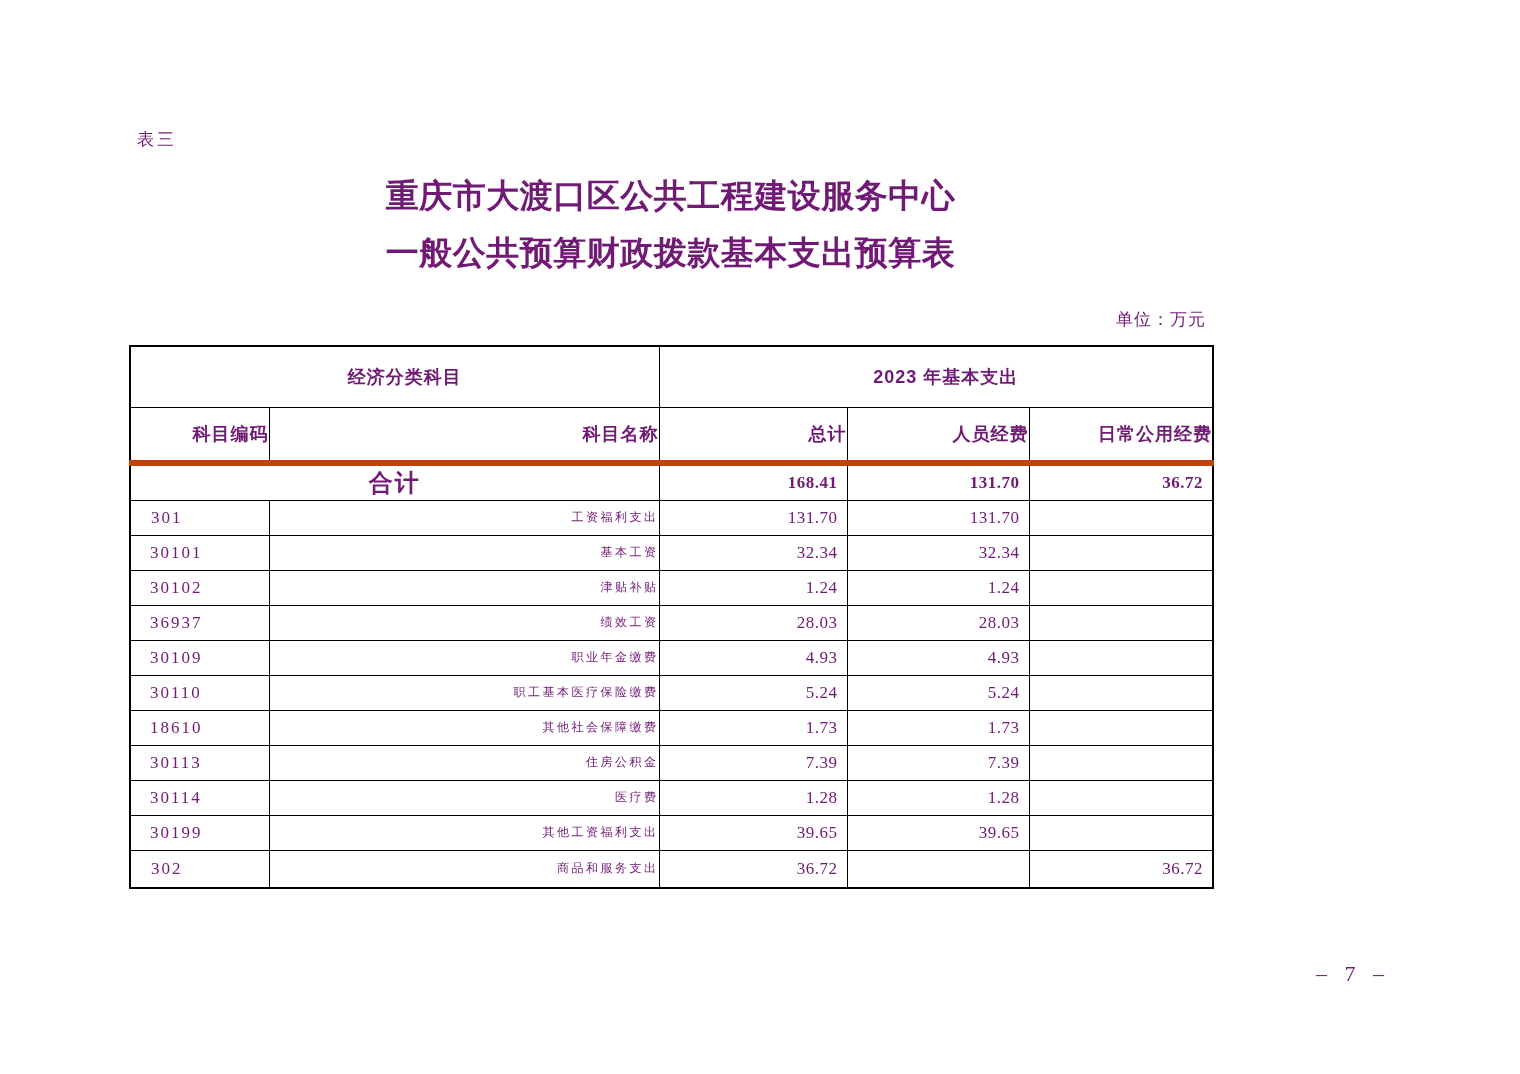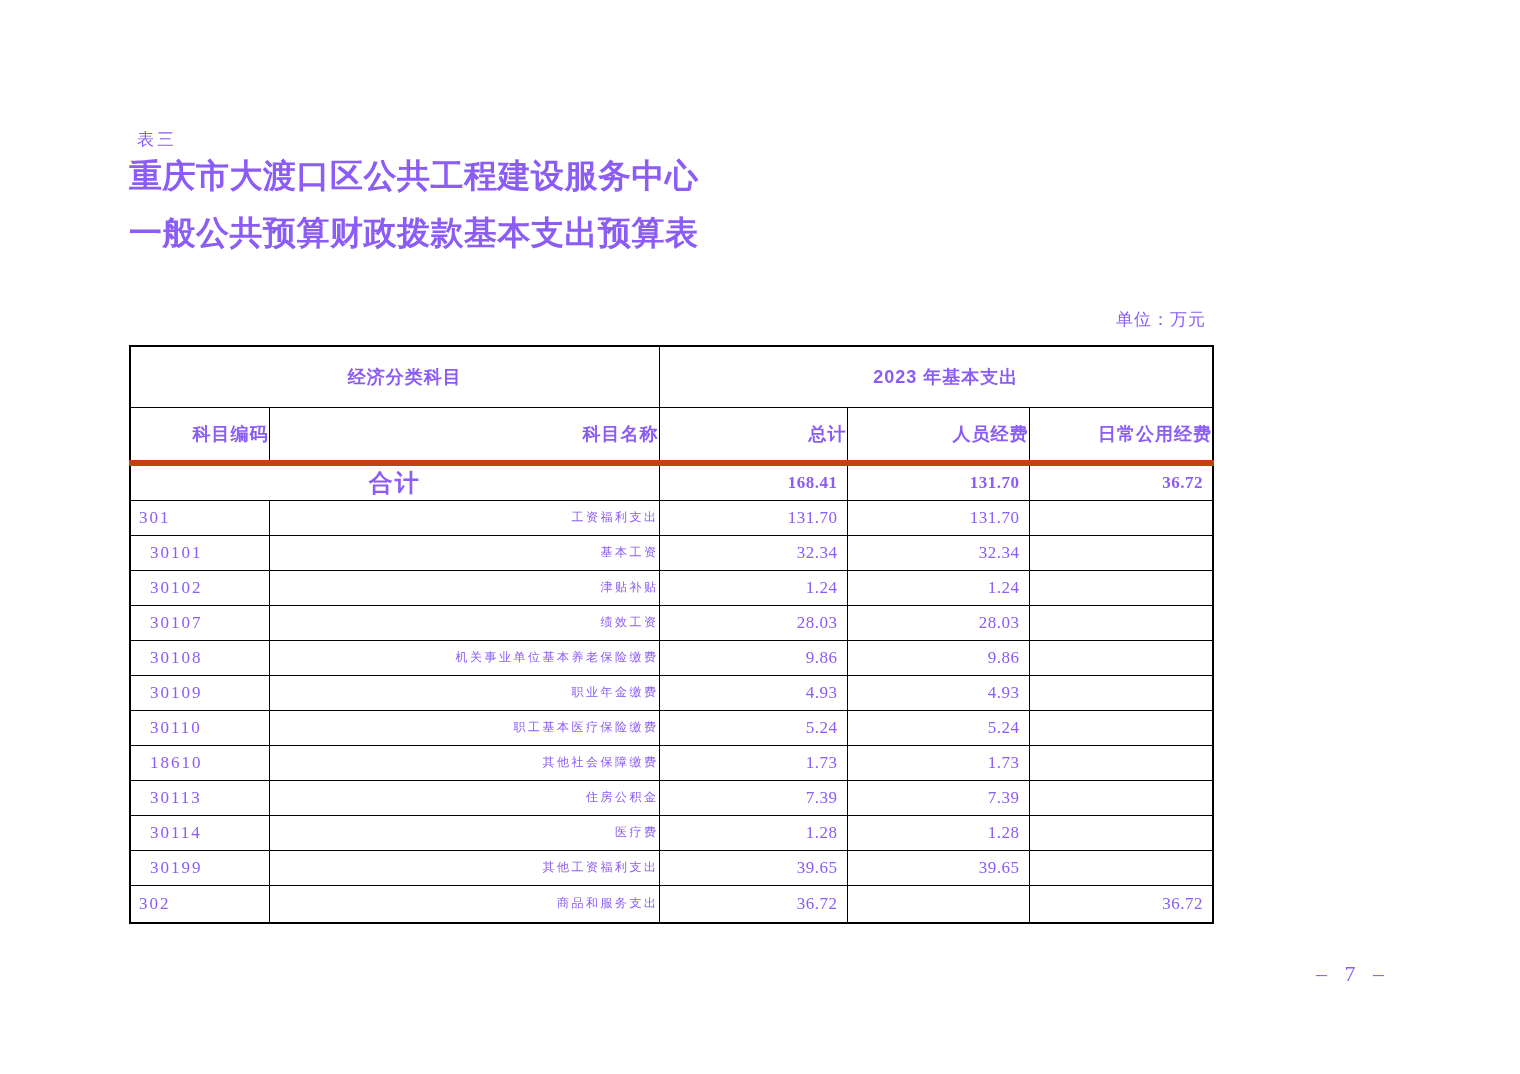--- a/index.html
+++ b/index.html
@@ -3,38 +3,39 @@
 <meta charset="utf-8">
 <style>
   * { box-sizing: border-box; }
   html, body { margin: 0; padding: 0; background: #fff; }
 
   .page {
     position: relative;
     width: 1520px;
     height: 1074px;
     background: #ffffff;
-    color: #8b5cf6;
+    color: #701a75;
     font-family: "Liberation Serif", "DejaVu Serif", serif;
     overflow: hidden;
   }
 
   .table-label {
     position: absolute;
     left: 137px;
     top: 128px;
     font-size: 17px;
     letter-spacing: 3px;
   }
 
   .title-block {
     position: absolute;
     left: 129px;
-    top: 148px;
+    top: 168px;
     width: 1083px;
+    text-align: center;
   }
   .title-line {
     font-weight: bold;
     font-size: 33px;
     line-height: 57px;
     letter-spacing: 0.5px;
     white-space: nowrap;
   }
 
   .unit-note {
@@ -90,21 +91,21 @@
     letter-spacing: 2px;
   }
   tr.total-row td.num { font-weight: bold; }
 
   tr.data-row td { height: 35px; }
   tr.data-row:last-child td { height: 38px; }
 
   td.code {
     font-size: 17px;
     letter-spacing: 2px;
-    padding-left: 8px;
+    padding-left: 20px;
     text-align: left;
   }
   tr.sub td.code { padding-left: 19px; }
 
   td.name {
     font-size: 12px;
     letter-spacing: 2.5px;
     padding-left: 11px;
     text-align: right;
   }
@@ -184,31 +185,24 @@
           <td class="num"></td>
         </tr>
         <tr class="data-row sub">
           <td class="code">30102</td>
           <td class="name">津贴补贴</td>
           <td class="num">1.24</td>
           <td class="num">1.24</td>
           <td class="num"></td>
         </tr>
         <tr class="data-row sub">
-          <td class="code">30107</td>
+          <td class="code">36937</td>
           <td class="name">绩效工资</td>
           <td class="num">28.03</td>
           <td class="num">28.03</td>
-          <td class="num"></td>
-        </tr>
-        <tr class="data-row sub">
-          <td class="code">30108</td>
-          <td class="name">机关事业单位基本养老保险缴费</td>
-          <td class="num">9.86</td>
-          <td class="num">9.86</td>
           <td class="num"></td>
         </tr>
         <tr class="data-row sub">
           <td class="code">30109</td>
           <td class="name">职业年金缴费</td>
           <td class="num">4.93</td>
           <td class="num">4.93</td>
           <td class="num"></td>
         </tr>
         <tr class="data-row sub">

